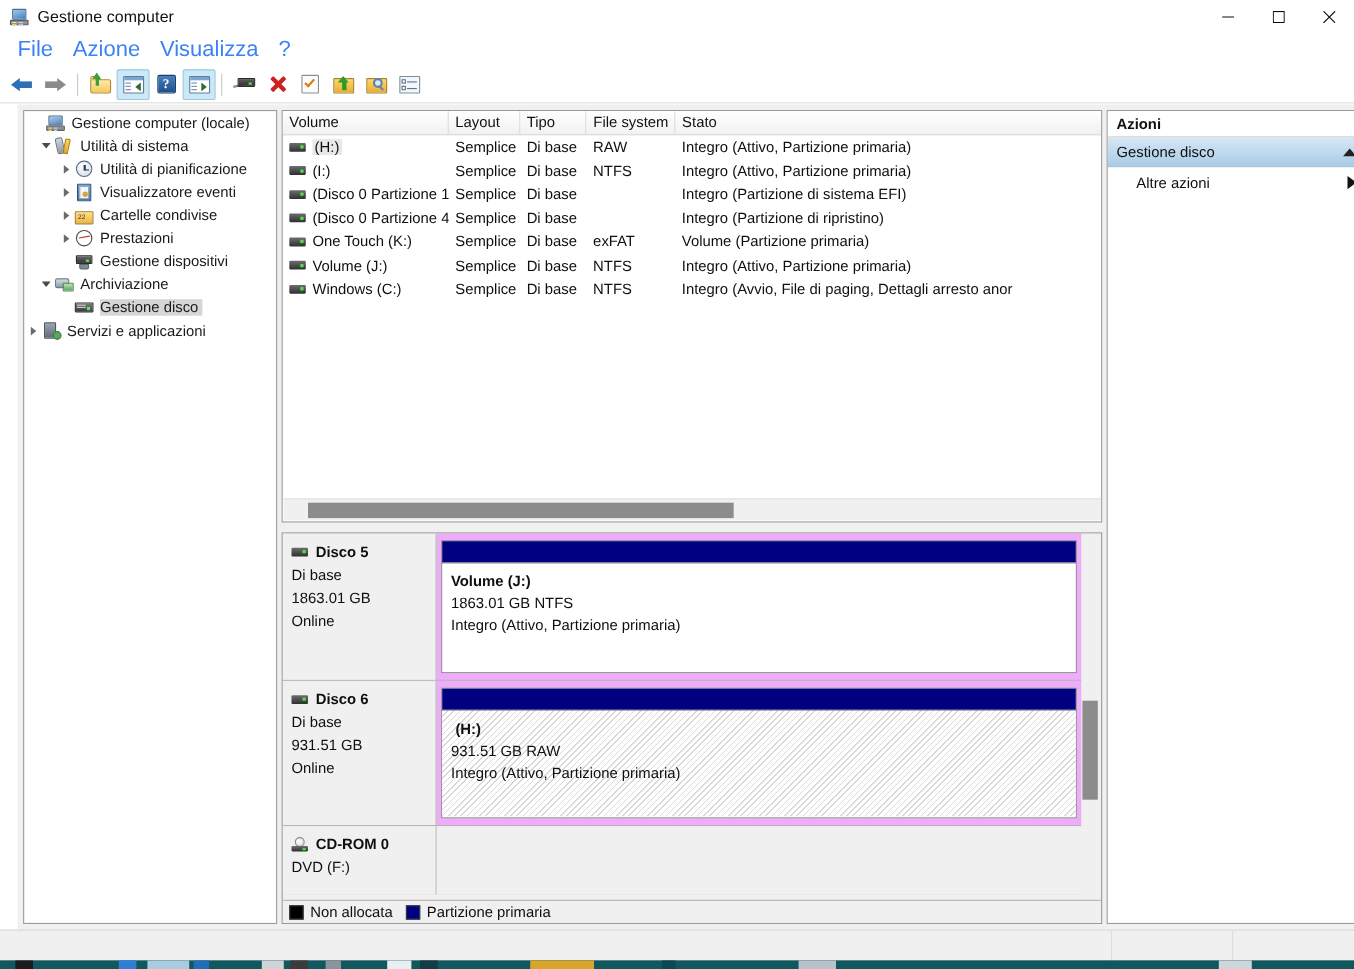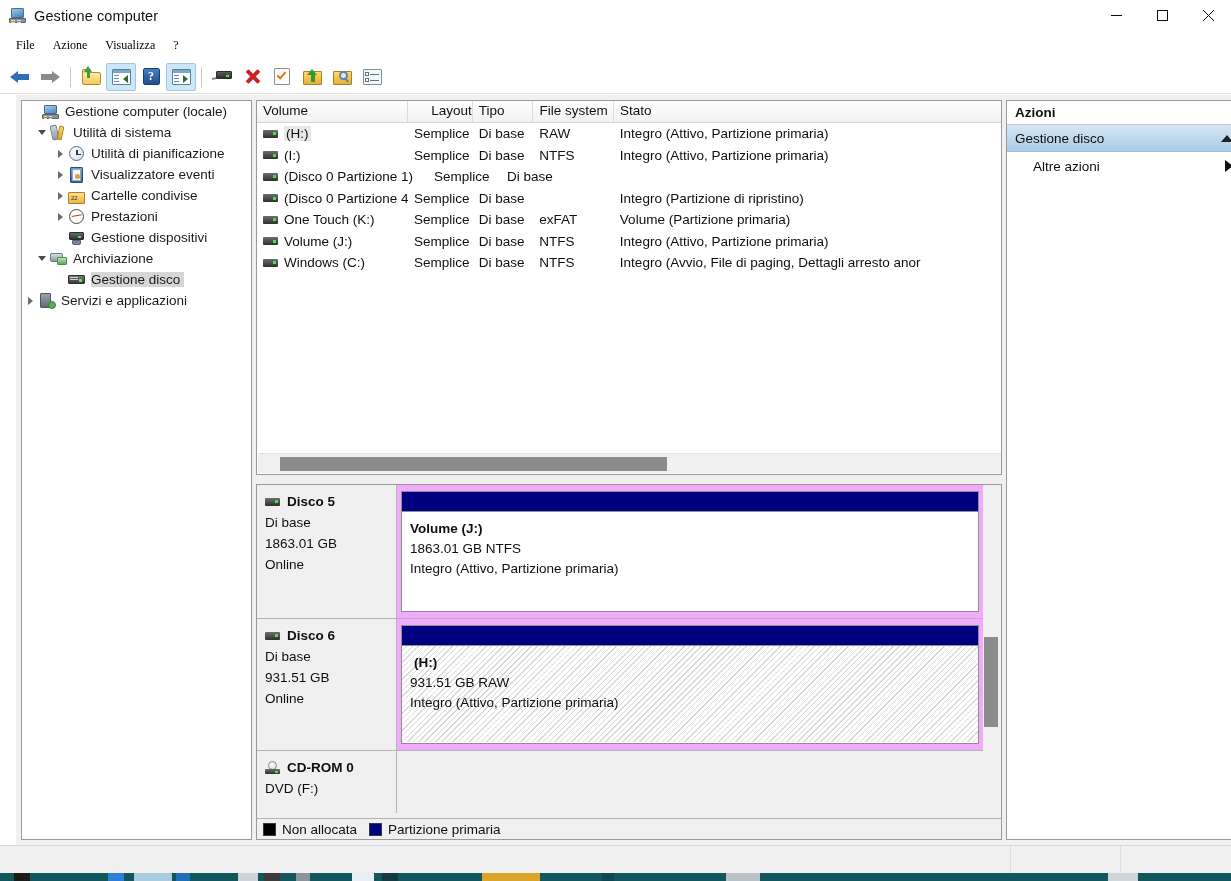--- a/index.html
+++ b/index.html
@@ -68,24 +68,23 @@
 
   
   .menubar {
     position: absolute; left: 0; top: 31px;
     width: 1231px; height: 29px;
     background: #ffffff;
     display: flex; align-items: center;
     padding-left: 7px;
   }
   .menu-item {
-    font-size: 12px; color: #000000;
+    font-size: 20px; color: #3b82f6;
     padding: 3px 9px;
     border-radius: 2px;
-    font-family: Liberation Serif, serif;
   }
 
   
   .toolbar {
     position: absolute; left: 0; top: 60px;
     width: 1231px; height: 34px;
     background: #ffffff;
     display: flex; align-items: center;
     padding-left: 5px;
     border-bottom: 1px solid #dcdcdc;
@@ -422,21 +421,21 @@
     background: linear-gradient(180deg,#ffffff,#f1f1f1);
     border-bottom: 1px solid #d6d6d6;
   }
   .vh {
     font-size: 13.5px; color: #111;
     padding: 2px 0 0 6px;
     border-right: 1px solid #dcdcdc;
     overflow: hidden; white-space: nowrap;
   }
   .vh.c0 { width: 171px; }
-  .vh.c1 { width: 73px; text-align: right; }
+  .vh.c1 { width: 73px; }
   .vh.c2 { width: 68px; }
   .vh.c3 { width: 91px; }
   .vh.c4 { width: 440px; border-right: none; }
 
   .vol-rows { position: relative; }
   .vol-row {
     display: flex; height: 21.5px; align-items: center;
     font-size: 13.5px; color: #0f0f0f; white-space: nowrap;
   }
   .vc { overflow: hidden; }
@@ -916,20 +915,21 @@
           </div>
 
           <div class="vol-row">
             <div class="vc c0">
                 <span class="vol-icon"></span>
                 <span class="vol-name">(Disco 0 Partizione 1)</span>
               </div>
             <div class="vc c1">Semplice</div>
             <div class="vc c2">Di base</div>
             <div class="vc c3"></div>
+            <div class="vc c4">Integro (Partizione di sistema EFI)</div>
           </div>
 
           <div class="vol-row">
             <div class="vc c0">
                 <span class="vol-icon"></span>
                 <span class="vol-name">(Disco 0 Partizione 4)</span>
               </div>
             <div class="vc c1">Semplice</div>
             <div class="vc c2">Di base</div>
             <div class="vc c3"></div>

